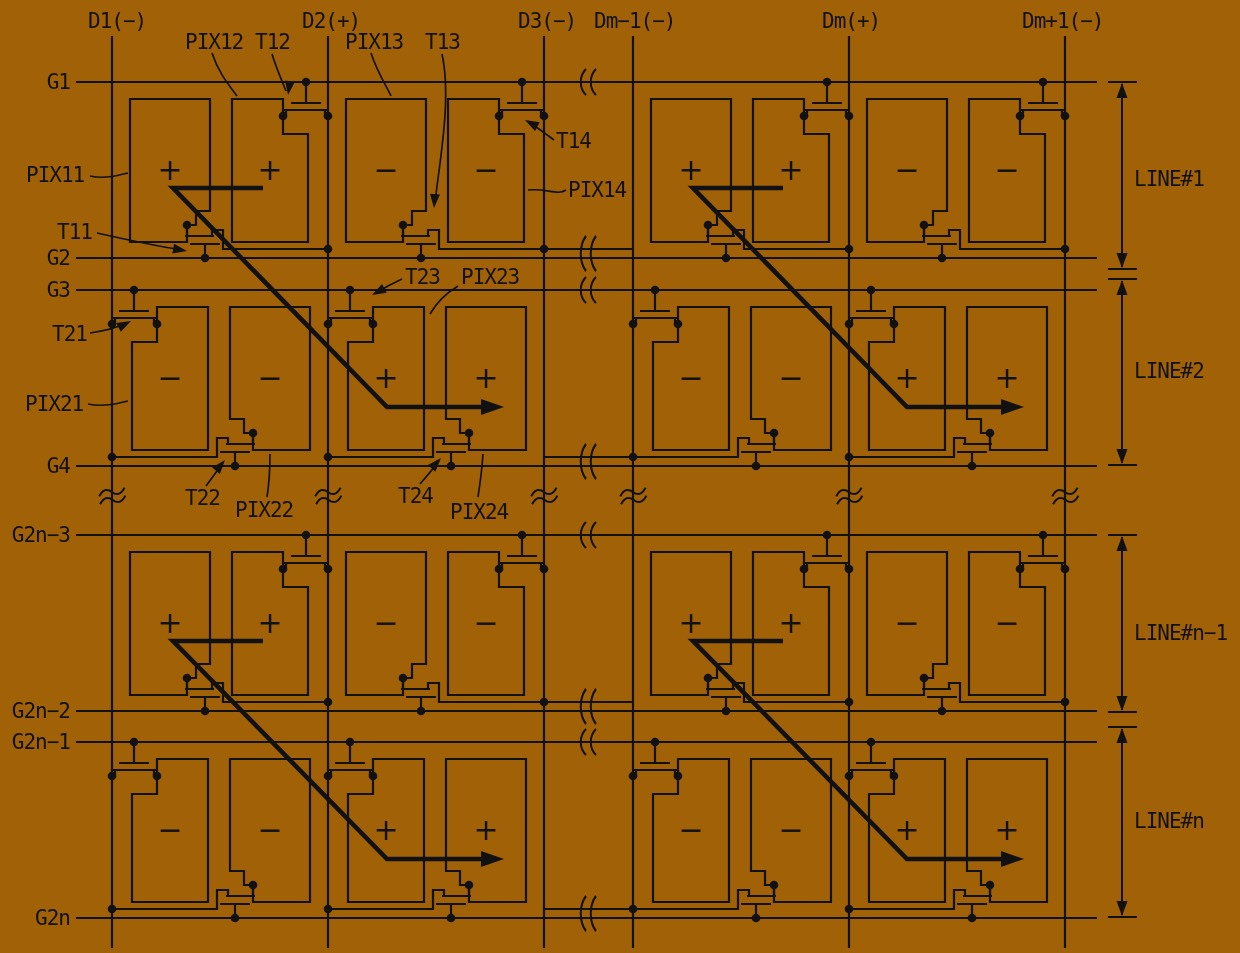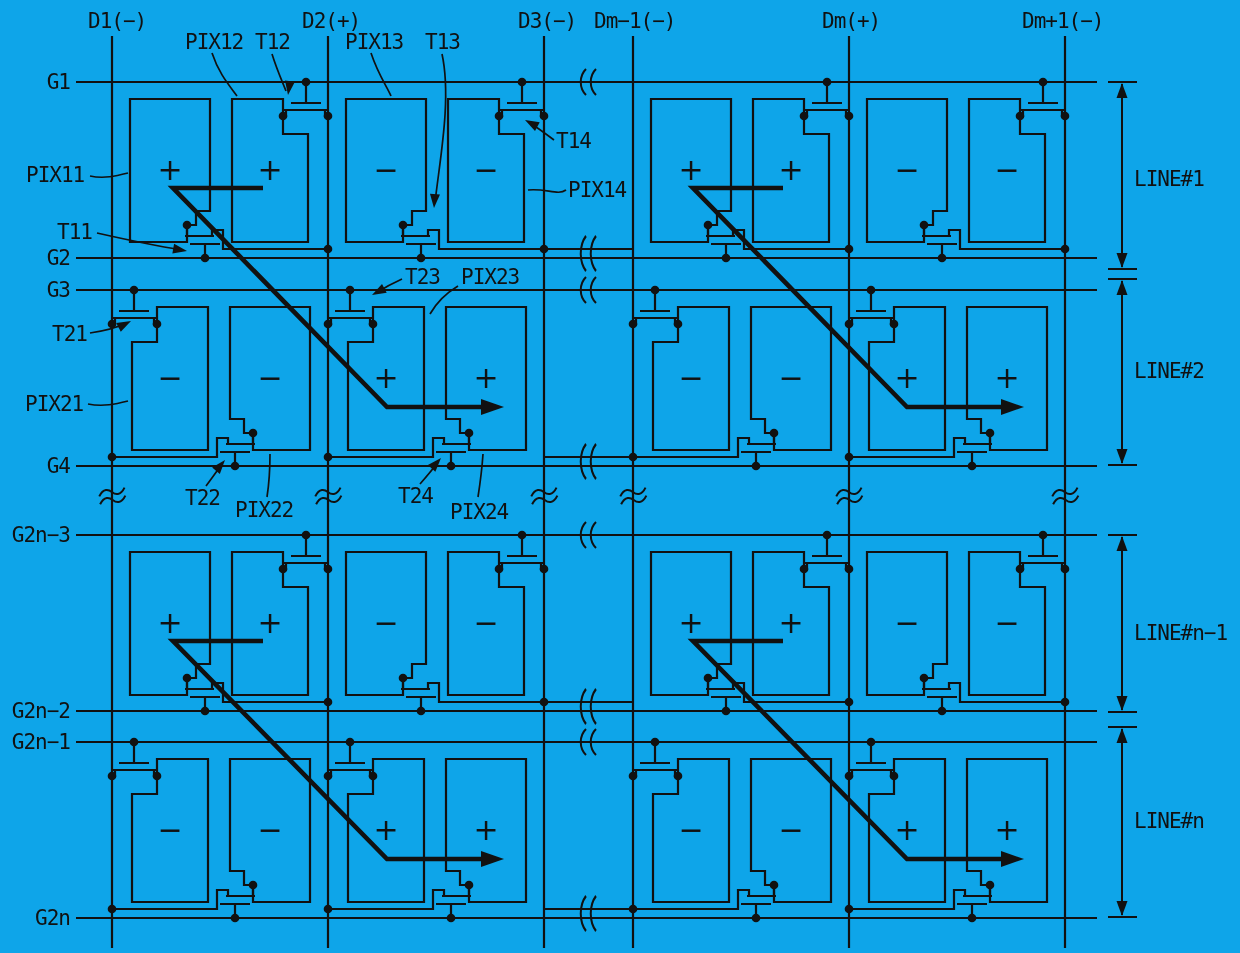--- a/index.html
+++ b/index.html
@@ -1,16 +1,16 @@
 <!DOCTYPE html>
 <html><head>
 <meta charset="utf-8">
 <style>
   html,body{margin:0;padding:0;background:#fff;}
-  .stage{width:1240px;height:953px;background:#0ea5e9;position:relative;overflow:hidden;}
+  .stage{width:1240px;height:953px;background:#a16207;position:relative;overflow:hidden;}
   svg{display:block;}
   .tlbl{font-family:"DejaVu Sans Mono",monospace;font-size:21px;fill:#111;letter-spacing:-1px;}
   .clbl{font-family:"DejaVu Sans Mono",monospace;font-size:21px;fill:#111;letter-spacing:-1px;}
   .glbl{font-family:"DejaVu Sans Mono",monospace;font-size:21px;fill:#111;letter-spacing:-1px;}
   .llbl{font-family:"DejaVu Sans Mono",monospace;font-size:21px;fill:#111;letter-spacing:-1px;}
   .sign{font-family:"DejaVu Sans",sans-serif;font-size:30px;fill:#111;}
 </style>
 </head>
 <body>
 

